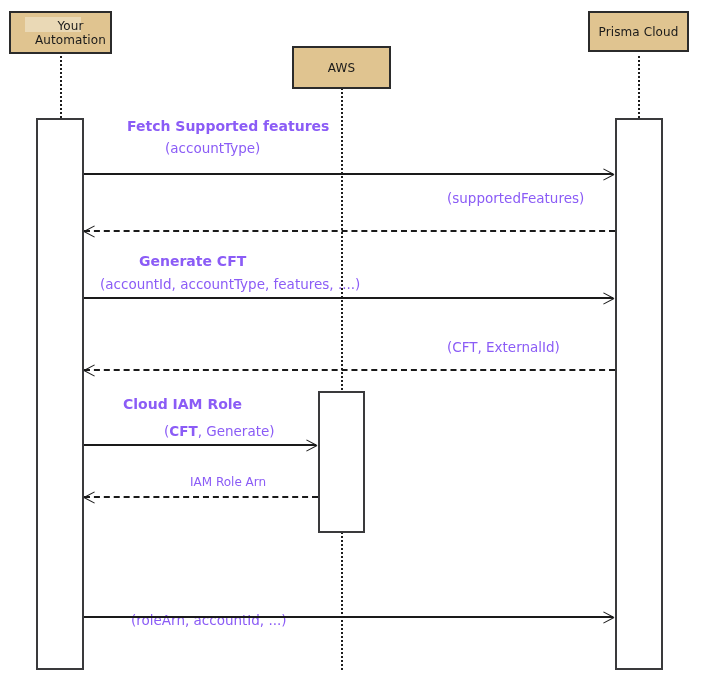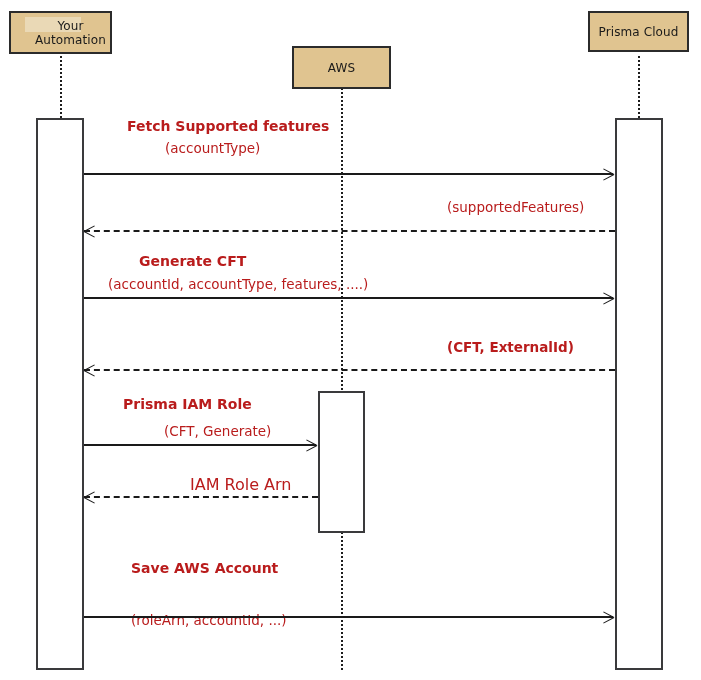--- a/index.html
+++ b/index.html
@@ -92,34 +92,34 @@
     height: 0;
     border-top: 1.6px solid #1a1a1a;
     right: 0;
   }
   .arrowhead.open-right::before { top: 0; transform: rotate(28deg);  transform-origin: right center; }
   .arrowhead.open-right::after  { top: 0; transform: rotate(-28deg); transform-origin: right center; }
 
   
   .msg-label {
     position: absolute;
-    color: #b91c1c;
+    color: #8b5cf6;
     white-space: nowrap;
   }
   .msg-label.title {
     font-weight: bold;
     font-size: 14px;
   }
   .msg-label.args {
     font-size: 13.5px;
   }
   .msg-label.plain {
-    font-size: 16px;
+    font-size: 12px;
   }
-  .msg-label .b { font-weight: normal; }
+  .msg-label .b { font-weight: bold; }
 </style>
 </head>
 <body>
 
 <div id="canvas">
 
   <div class="lifeline" style="left:60px; top:56px; height:614px;"></div>
   <div class="lifeline" style="left:341px; top:56px; height:614px;"></div>
   <div class="lifeline" style="left:638px; top:56px; height:614px;"></div>
 
@@ -139,42 +139,41 @@
 
   <div class="participant" style="left:588px; top:11px; width:101px; height:41px;">
     <span class="plabel">Prisma Cloud</span>
   </div>
 
   <div class="msg-label title" style="left:127px; top:118px;">Fetch Supported features</div>
   <div class="msg-label args" style="left:165px; top:140px;">(accountType)</div>
   <div class="msg-line" style="left:84px; top:173px; width:529px;"></div>
   <div class="arrowhead open-right" style="left:601px; top:174px; width:13px; height:0;"></div>
 
-  <div class="msg-label args" style="left:447px; top:199px;">(supportedFeatures)</div>
+  <div class="msg-label args" style="left:447px; top:190px;">(supportedFeatures)</div>
   <div class="msg-line dashed" style="left:84px; top:230px; width:531px;"></div>
   <div class="arrowhead open-left" style="left:84px; top:231px; width:13px; height:0;"></div>
 
   <div class="msg-label title" style="left:139px; top:253px;text-align:center;">Generate CFT</div>
-  <div class="msg-label args" style="left:100px; top:276px;margin-left:8px;">(accountId, accountType, features, ....)</div>
+  <div class="msg-label args" style="left:100px; top:276px;">(accountId, accountType, features, ....)</div>
   <div class="msg-line" style="left:84px; top:297px; width:529px;"></div>
   <div class="arrowhead open-right" style="left:601px; top:298px; width:13px; height:0;"></div>
 
-  <div class="msg-label args" style="left:447px; top:339px;font-weight:bold;">(CFT, ExternalId)</div>
+  <div class="msg-label args" style="left:447px; top:339px;">(CFT, ExternalId)</div>
   <div class="msg-line dashed" style="left:84px; top:369px; width:531px;"></div>
   <div class="arrowhead open-left" style="left:84px; top:370px; width:13px; height:0;"></div>
 
-  <div class="msg-label title" style="left:123px; top:396px;">Prisma IAM Role</div>
+  <div class="msg-label title" style="left:123px; top:396px;">Cloud IAM Role</div>
   <div class="msg-label args" style="left:164px; top:423px;">
     <span>(</span><span class="b">CFT</span><span>, Generate)</span>
   </div>
   <div class="msg-line" style="left:84px; top:444px; width:232px;"></div>
   <div class="arrowhead open-right" style="left:304px; top:445px; width:13px; height:0;"></div>
 
   <div class="msg-label plain" style="left:190px; top:475px;">IAM Role Arn</div>
   <div class="msg-line dashed" style="left:84px; top:496px; width:234px;"></div>
   <div class="arrowhead open-left" style="left:84px; top:497px; width:13px; height:0;"></div>
 
-  <div class="msg-label title" style="left:131px; top:560px;">Save AWS Account</div>
   <div class="msg-label args" style="left:131px; top:592px;margin-top:20px;">(roleArn, accountId, ...)</div>
   <div class="msg-line" style="left:84px; top:616px; width:529px;"></div>
   <div class="arrowhead open-right" style="left:601px; top:617px; width:13px; height:0;"></div>
 
 </div>
 
 </body></html>

